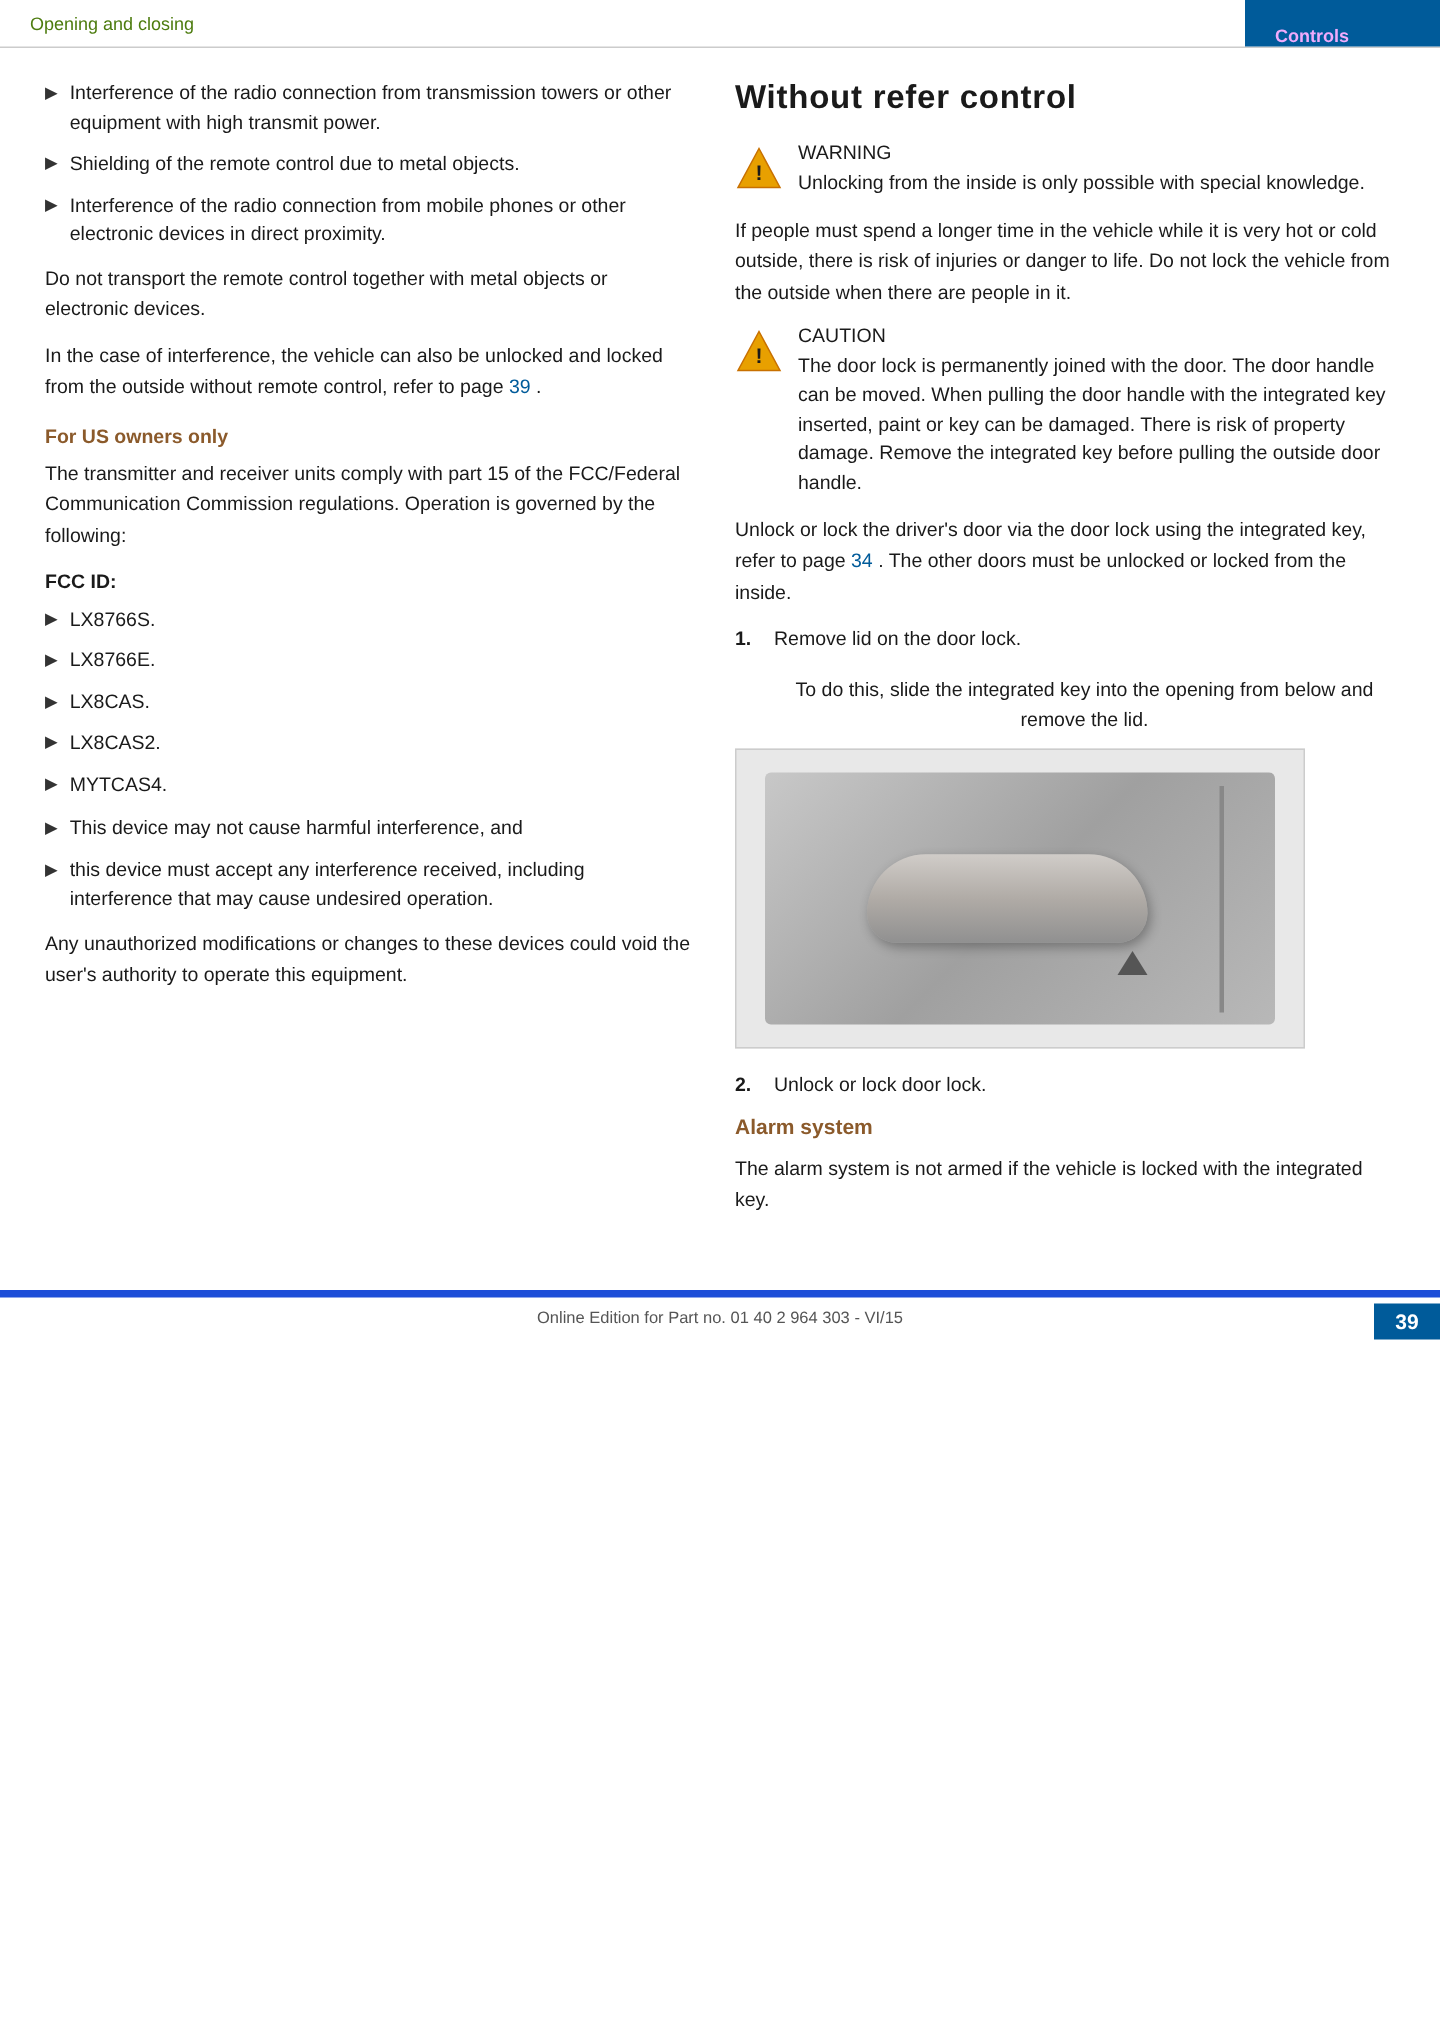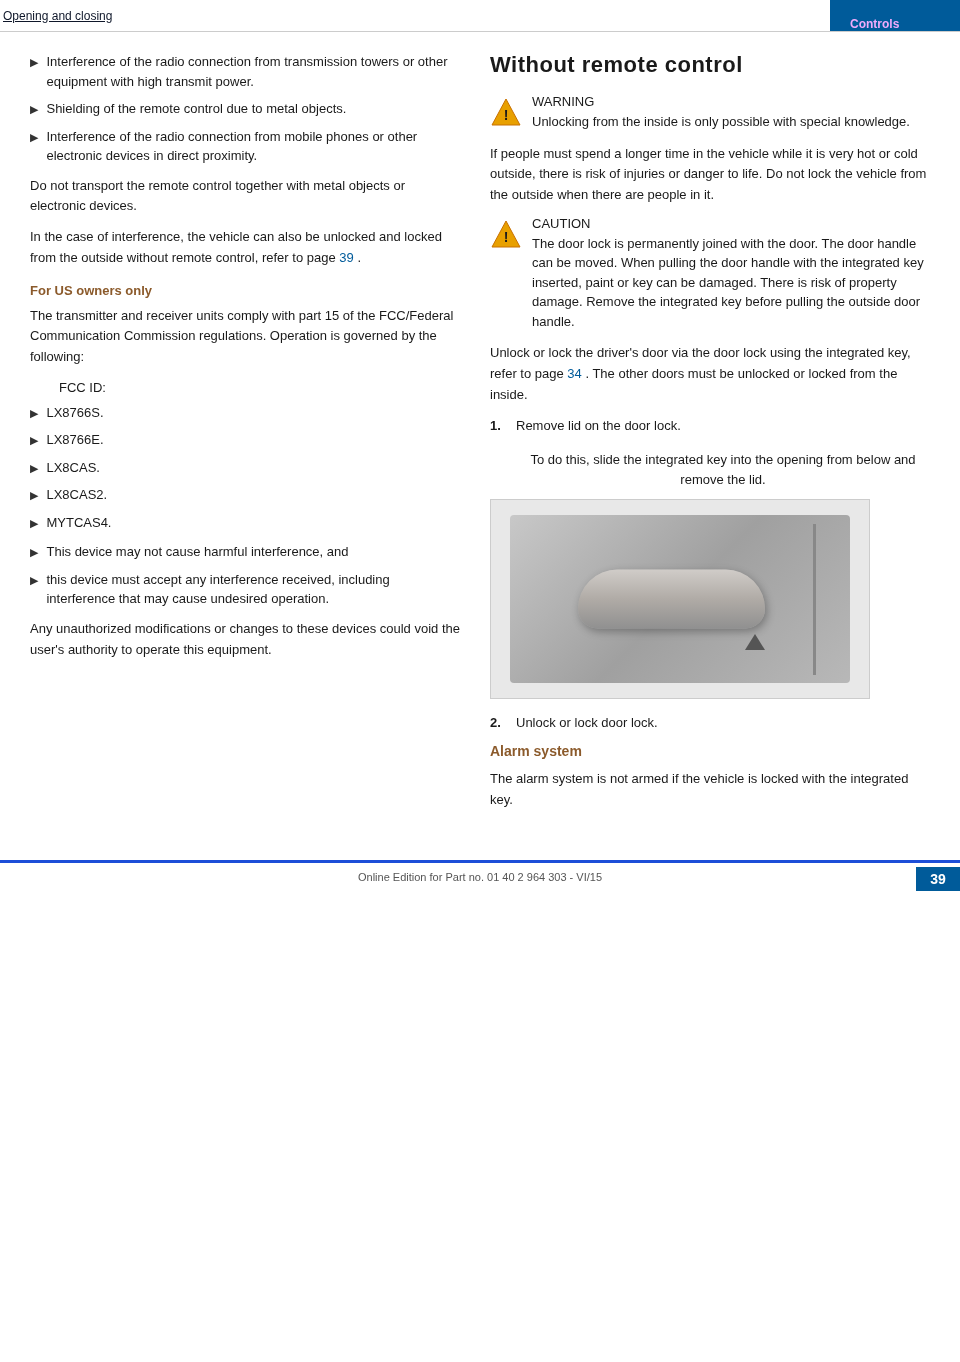--- a/index.html
+++ b/index.html
@@ -15,24 +15,23 @@
     
     .header {
       display: flex;
       justify-content: flex-end;
       align-items: center;
       height: 32px;
       border-bottom: 1px solid #ccc;
     }
     .header-left {
       flex: 1;
-      padding-left: 3px;
-      color: #0f172a;
+      padding-left: 20px;
+      color: #4d7c0f;
       font-size: 12px;
-      text-decoration: underline;
     }
     .header-right {
       background: #005b9a;
       color: #f0abfc;
       font-size: 12px;
       font-weight: bold;
       padding: 0 20px;
       height: 100%;
       display: flex;
       align-items: flex-end;
@@ -207,29 +206,28 @@
       position: absolute;
       top: 5%;
       right: 10%;
       width: 3px;
       height: 90%;
       background: #888;
     }
 
     
     .fcc-id-label {
-      font-weight: normal;
+      font-weight: bold;
       margin-bottom: 4px;
-      margin-left: 29px;
     }
 
     
     .footer {
       position: relative;
-      border-top: 3px solid #1d4ed8;
+      border-top: 5px solid #1d4ed8;
       padding: 8px 30px;
       display: flex;
       justify-content: center;
       margin-top: 20px;
     }
     .footer-text {
       font-size: 11px;
       color: #555;
       text-align: center;
     }
@@ -330,21 +328,21 @@
         <span>this device must accept any interference received, including interference that may cause undesired operation.</span>
       </li>
     </ul>
 
     <p class="body-text">Any unauthorized modifications or changes to these devices could void the user's authority to operate this equipment.</p>
 
   </div>
 
   <div class="right-col">
 
-    <h1 class="page-title">Without remote control</h1>
+    <h1 class="page-title">Without refer control</h1>
 
 
     <div class="notice-box">
       <div class="notice-icon">
         <svg viewBox="0 0 32 32" xmlns="http://www.w3.org/2000/svg">
           <polygon points="16,3 30,29 2,29" fill="#e8a000" stroke="#c87000" stroke-width="1"></polygon>
           <text x="16" y="24" text-anchor="middle" font-size="14" font-weight="bold" fill="#1a1a1a">!</text>
         </svg>
       </div>
       <div class="notice-content">

